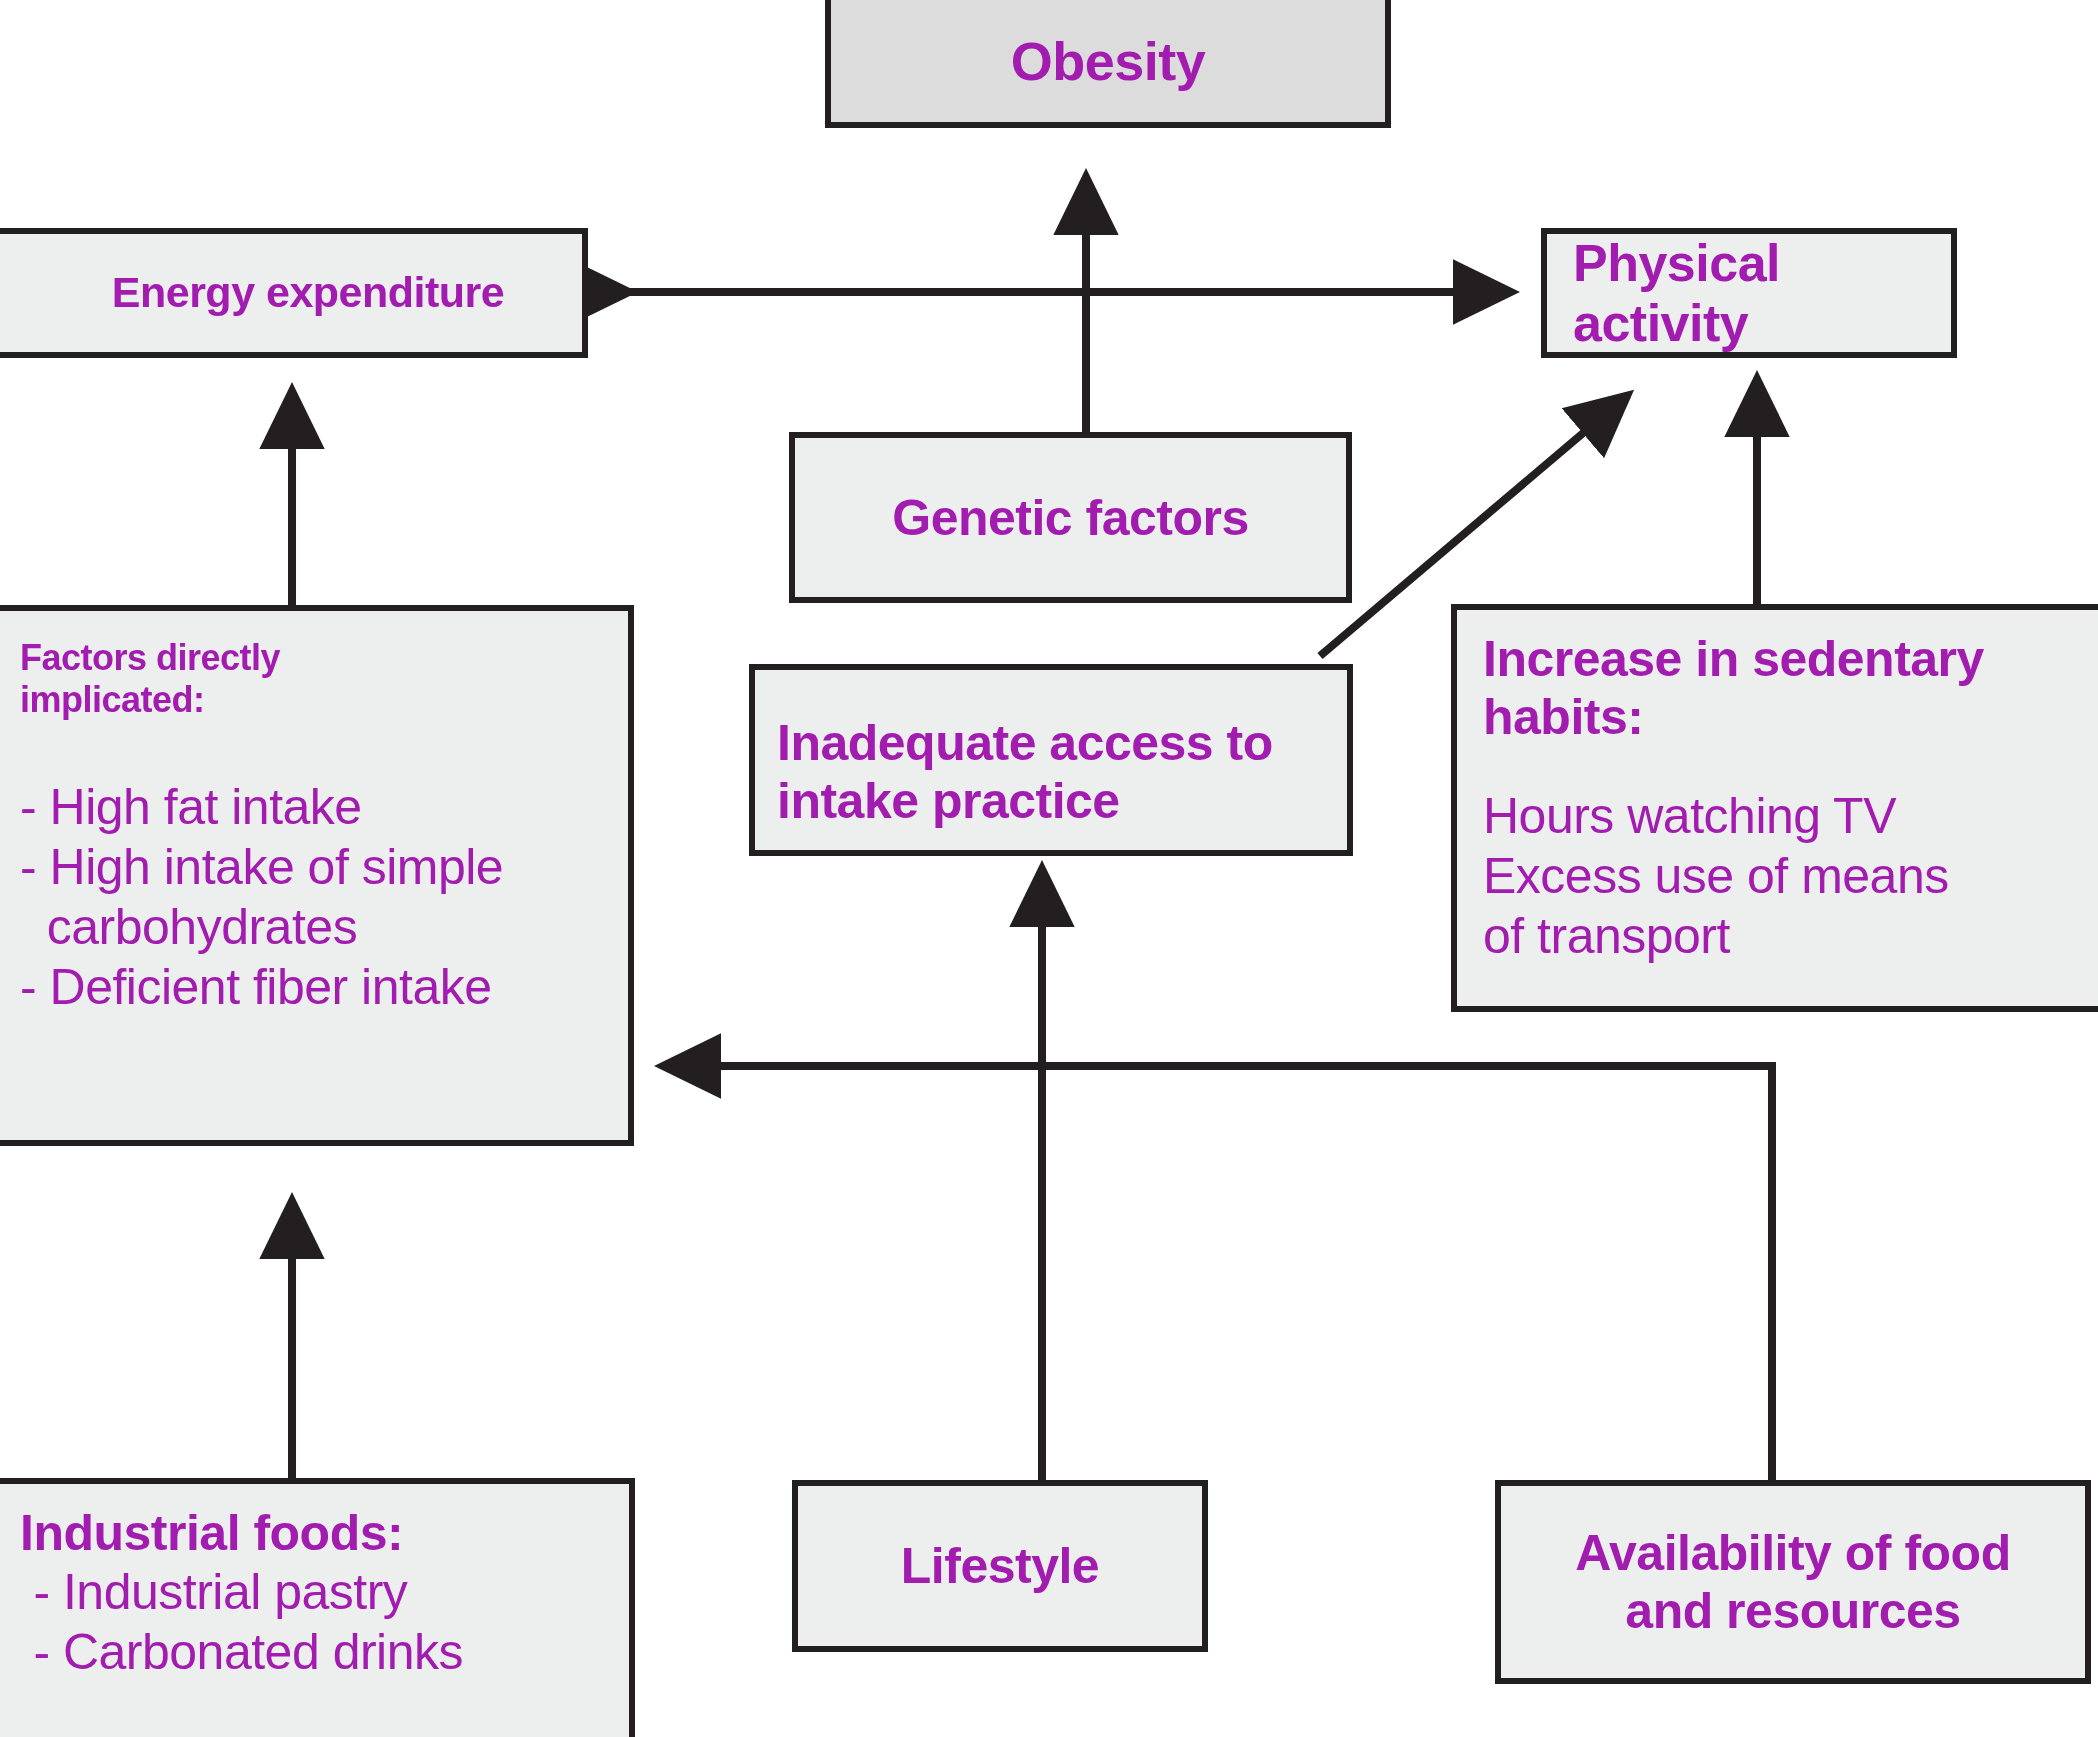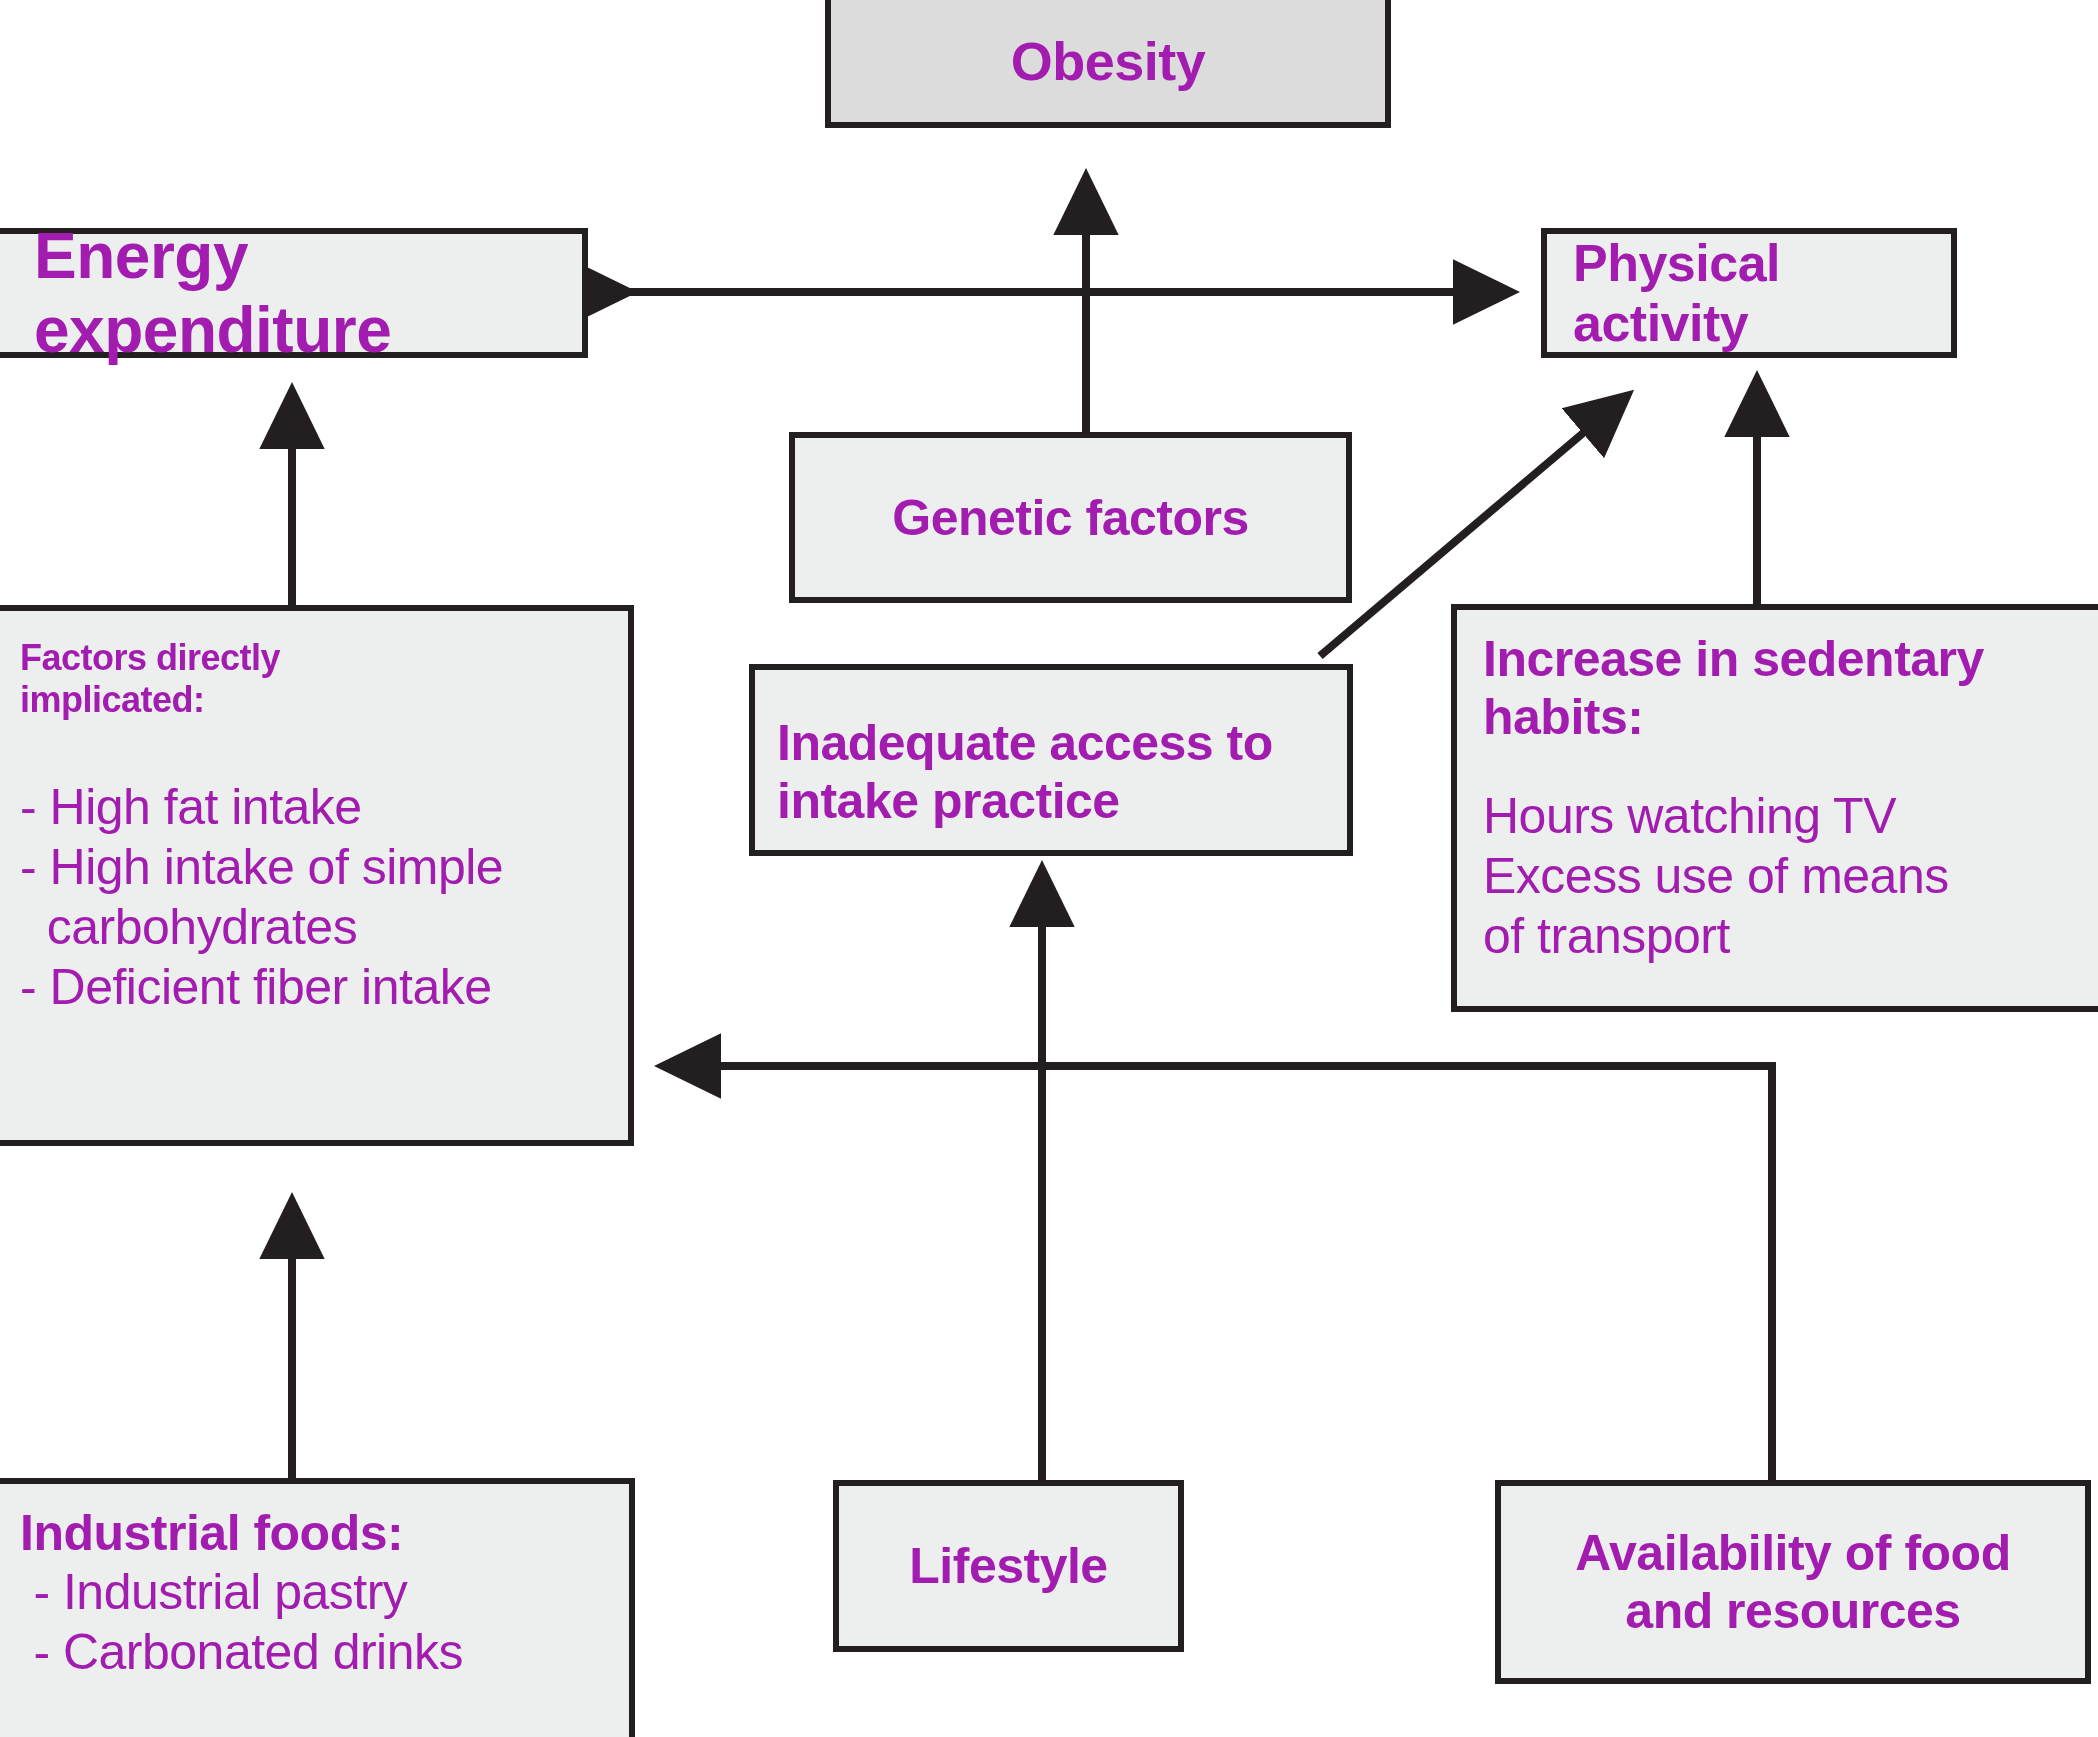--- a/index.html
+++ b/index.html
@@ -41,21 +41,21 @@
   }
   .node .line { display: block; white-space: pre; }
   .center { text-align: center; }
   .left   { text-align: left; }
 
   
   #node-obesity      { left: 825px;  top: -6px;   width: 566px; height: 134px;  align-items: center; }
   #node-obesity .title { font-size: 54px; }
 
   #node-energy       { left: -6px;   top: 228px;  width: 594px; height: 130px;  padding-left: 34px; }
-  #node-energy .title { font-size: 64px; }
+  #node-energy .title { font-size: 43px; text-align: center; }
 
   #node-physical     { left: 1541px; top: 228px;  width: 416px; height: 130px;  padding-left: 26px; }
   #node-physical .title { font-size: 52px; }
 
   #node-genetic      { left: 789px;  top: 432px;  width: 563px; height: 171px;  align-items: center; }
   #node-genetic .title { font-size: 50px; }
 
   #node-factors      { left: -6px;   top: 605px;  width: 640px; height: 541px;  padding: 26px 0 0 20px; justify-content: flex-start; }
   #node-factors .title { font-size: 36px; }
   #node-factors .body  { font-size: 50px; margin-top: 56px; }
@@ -64,21 +64,21 @@
   #node-inadequate .title { font-size: 50px; margin-top: 24px; }
 
   #node-sedentary    { left: 1451px; top: 604px;  width: 660px; height: 408px;  padding: 20px 0 0 26px; justify-content: flex-start; }
   #node-sedentary .title { font-size: 50px; }
   #node-sedentary .body  { font-size: 50px; margin-top: 40px; }
 
   #node-industrial   { left: -6px;   top: 1478px; width: 641px; height: 270px;  padding: 20px 0 0 20px; justify-content: flex-start; }
   #node-industrial .title { font-size: 50px; }
   #node-industrial .body  { font-size: 50px; }
 
-  #node-lifestyle    { left: 833px;  top: 1480px; width: 351px; height: 172px;  }
+  #node-lifestyle    { left: 792px;  top: 1480px; width: 416px; height: 172px;  }
   #node-lifestyle .title { font-size: 50px; }
 
   #node-availability { left: 1495px; top: 1480px; width: 596px; height: 204px;  align-items: center; }
   #node-availability .title { font-size: 50px; }
 
   #edges {
     position: absolute;
     left: 0; top: 0;
     width: 2098px;
     height: 1737px;

